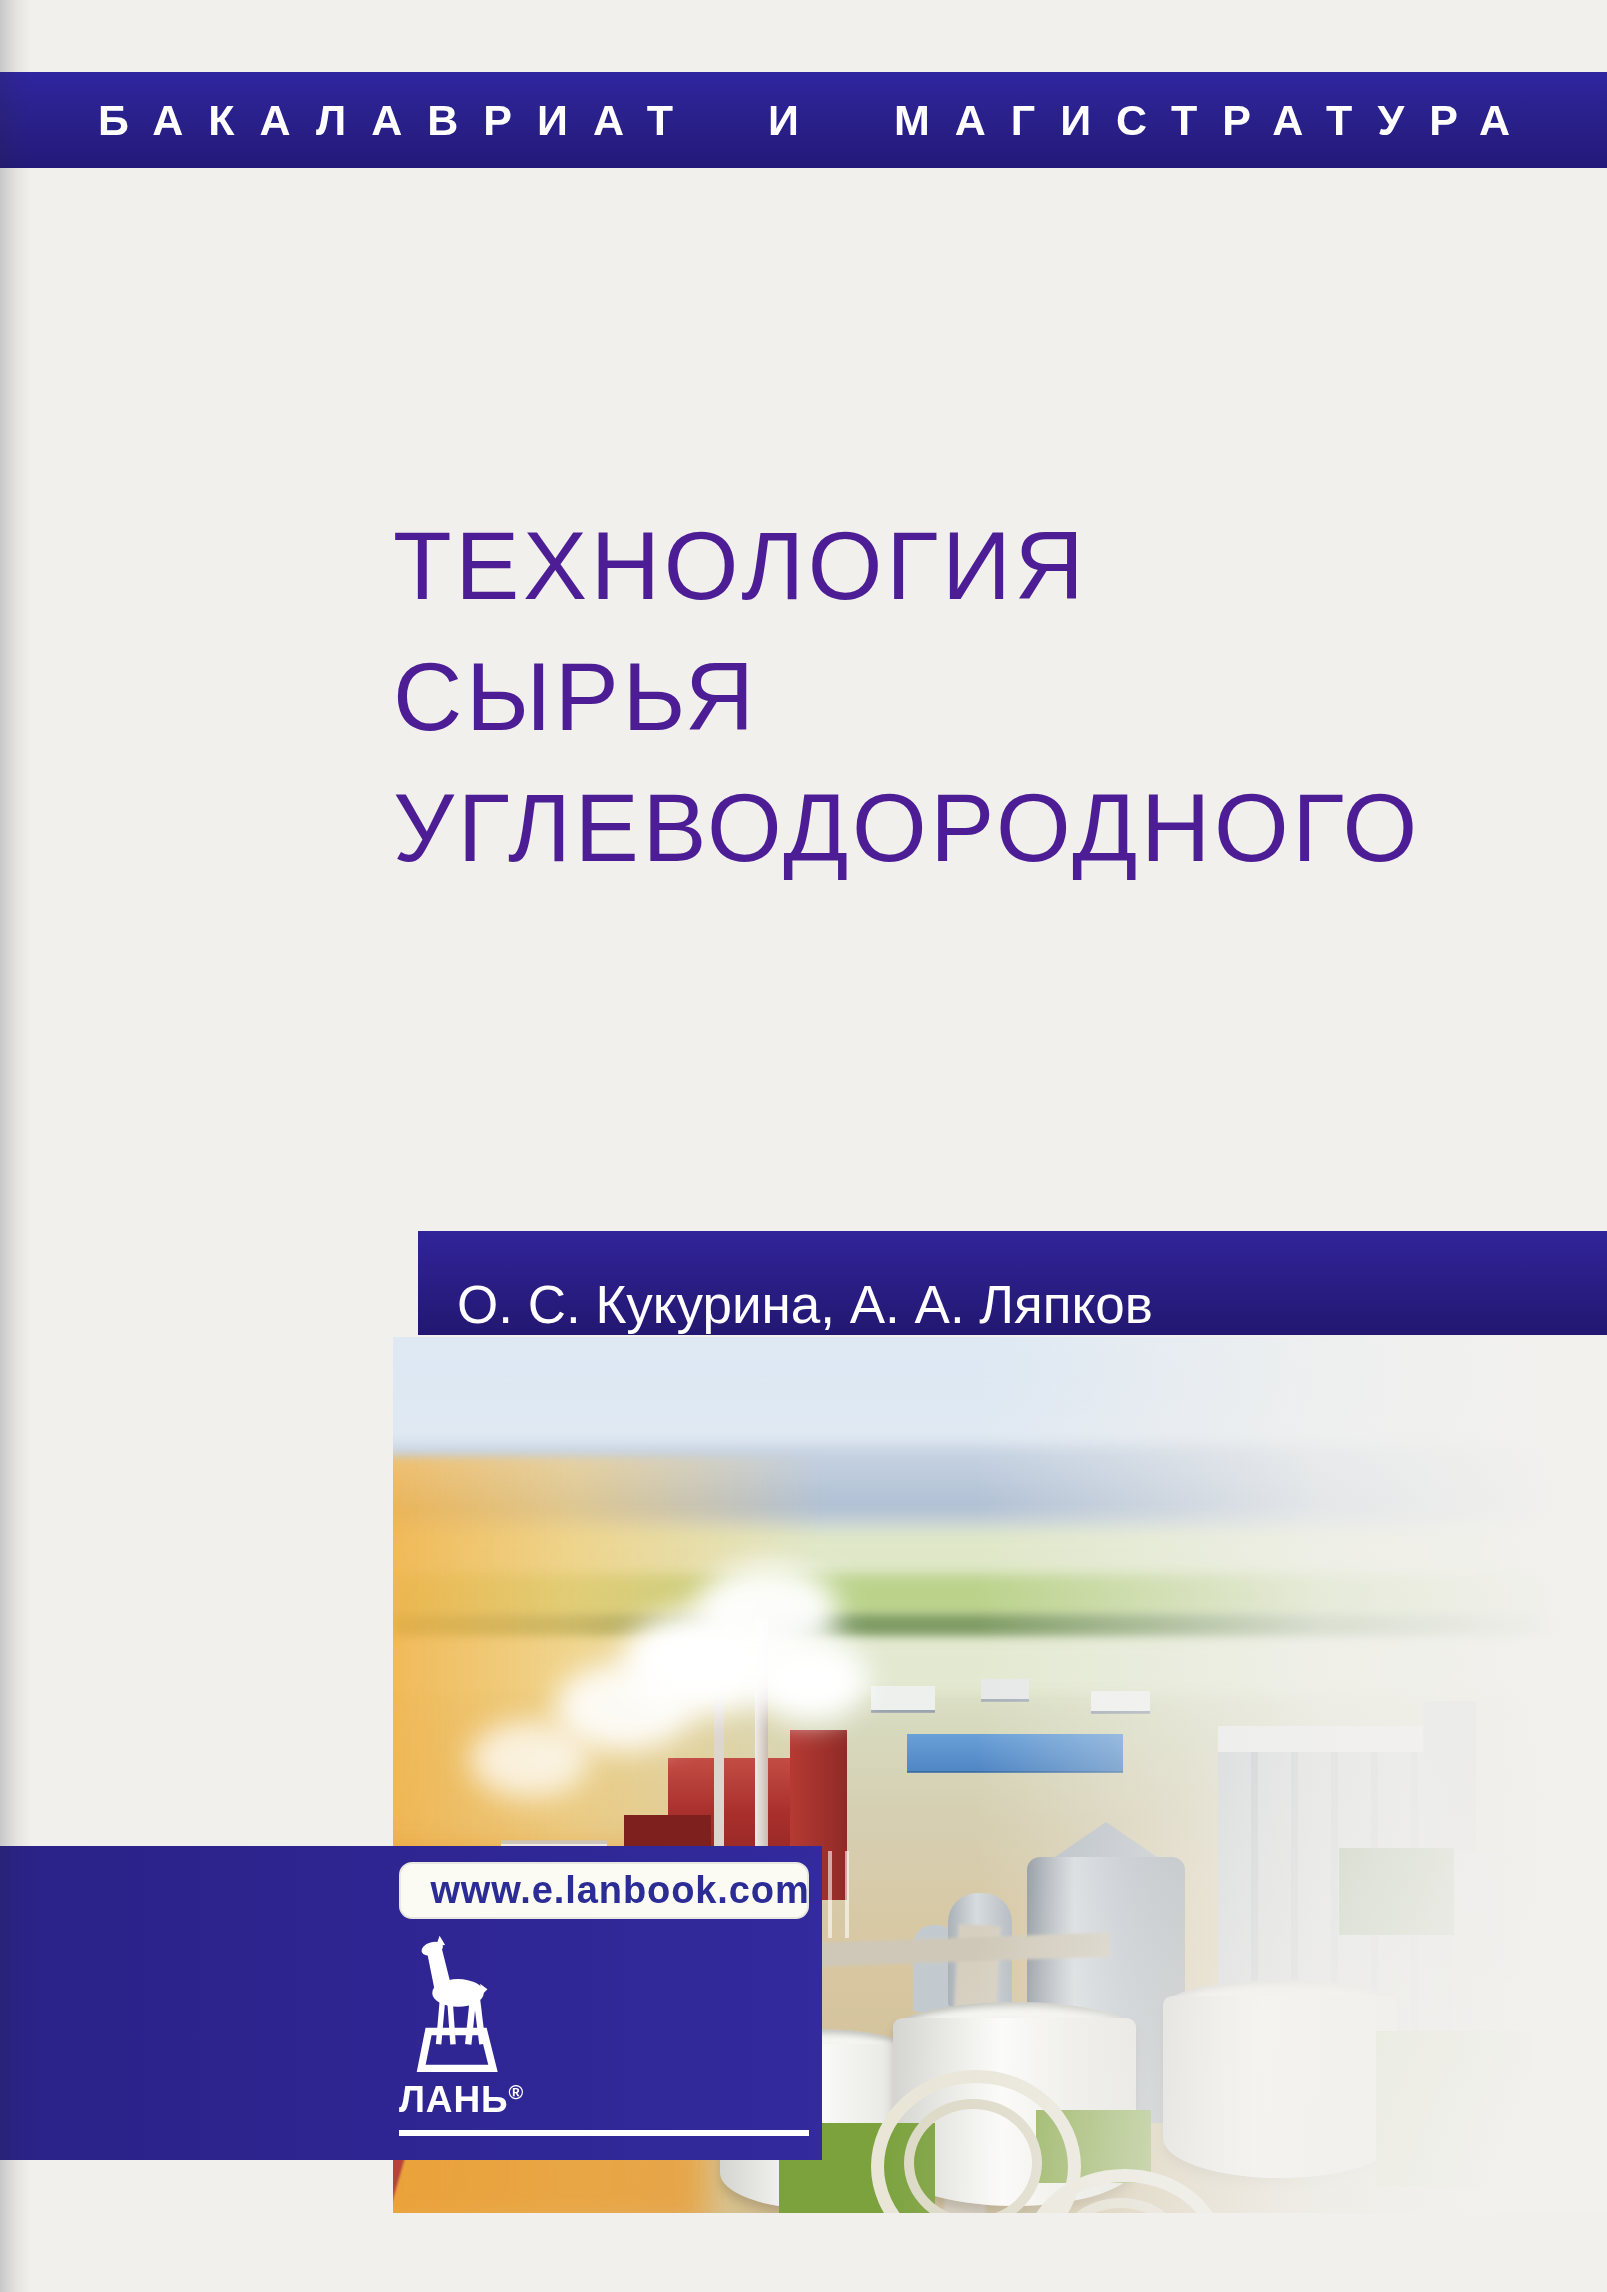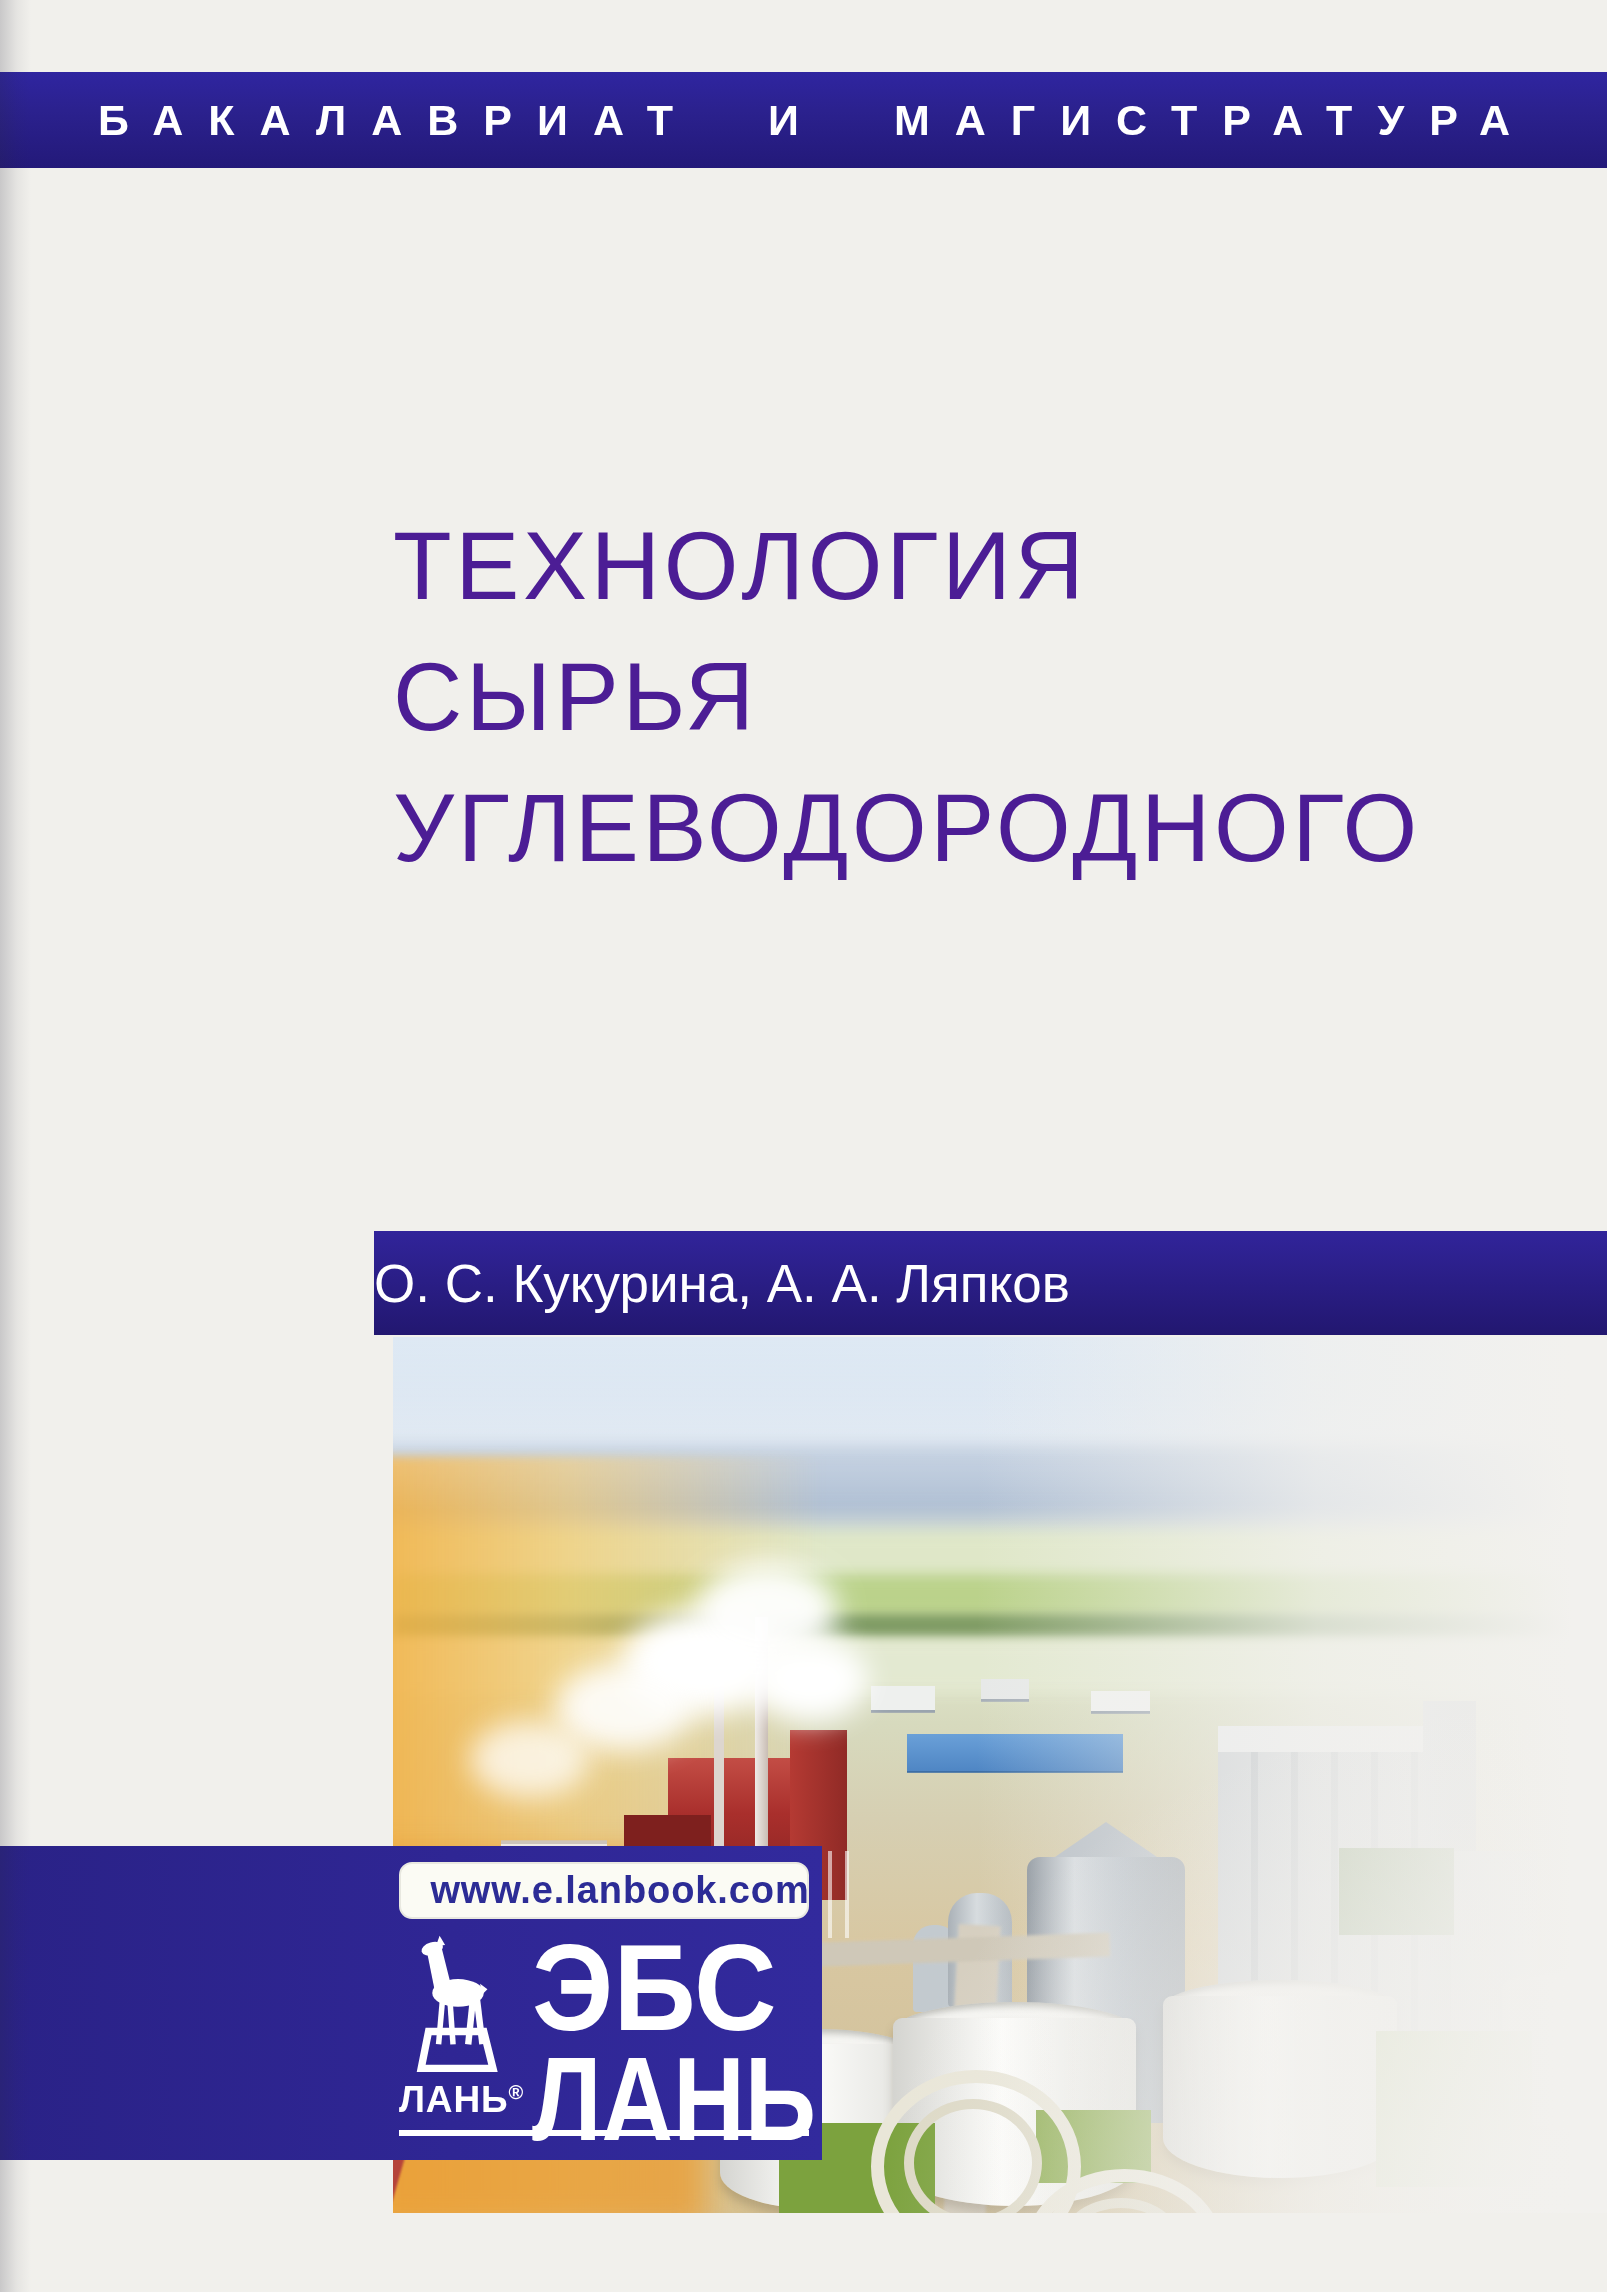--- a/index.html
+++ b/index.html
@@ -24,24 +24,24 @@
     white-space:nowrap;
   }
   
   .book-title{
     position:absolute;left:393px;top:500px;z-index:5;
     color:#4c1d95;font-size:96px;line-height:131px;
     letter-spacing:3.7px;font-weight:normal;white-space:nowrap;
   }
   
   .authors-bar{
-    position:absolute;left:374px;right:0;top:1231px;height:104px;z-index:5;
+    position:absolute;left:418px;right:0;top:1231px;height:104px;z-index:5;
     background:linear-gradient(180deg,#31249a 0%, #291d83 55%, #221770 100%);
-    display:flex;align-items:center;
-    color:#ffffff;font-size:53px;white-space:nowrap;
+    display:flex;align-items:flex-end;
+    color:#ffffff;font-size:53px;padding-left:39px;white-space:nowrap;
   }
   
   .cover-photo{
     position:absolute;left:393px;top:1337px;width:1215px;height:876px;z-index:4;
     overflow:hidden;
     background:linear-gradient(180deg,
       #bdd3e9 0%, #d3e0ee 9%, #e3eaf2 15%,
       #c3cdd9 19%, #d7e2cc 24%, #ccdca6 29%,
       #e0e6cc 36%, #d7dabe 44%, #d6cfb2 55%,
       #d8c7a1 70%, #d2c29c 88%, #cfbf9a 100%);
@@ -226,23 +226,19 @@
               <rect x="42" y="72" width="6" height="48" transform="rotate(5 45 96)"></rect>
               <rect x="54" y="74" width="6" height="46" transform="rotate(-4 57 97)"></rect>
               <rect x="74" y="74" width="7" height="46" transform="rotate(6 77 97)"></rect>
               <rect x="84" y="70" width="7" height="50" transform="rotate(-7 87 95)"></rect>
             </g>
             <path d="M32,106 L92,106 L102,146 L24,146 Z" fill="none" stroke="#ffffff" stroke-width="8"></path>
           </svg>
         </span>
         <div class="lan-caption"><span>ЛАНЬ</span><sup>®</sup></div>
       </div>
-      <div class="brand-col">
-        <div class="brand-l1">ЭБС</div>
-        <div class="brand-l2">ЛАНЬ</div>
-      </div>
     </div>
     <div class="brand-underline"></div>
   </div>
 </div>
 
 <div class="spine-shadow"></div>
 
 
 </body></html>

